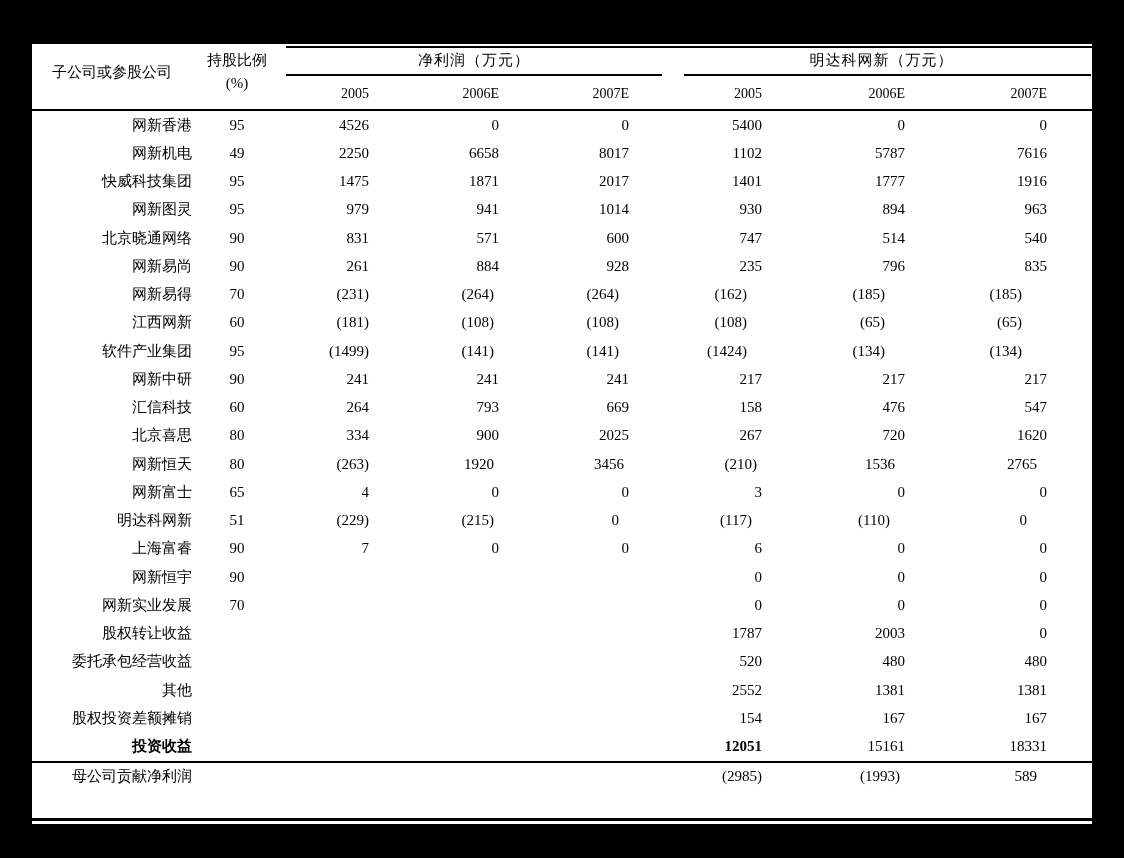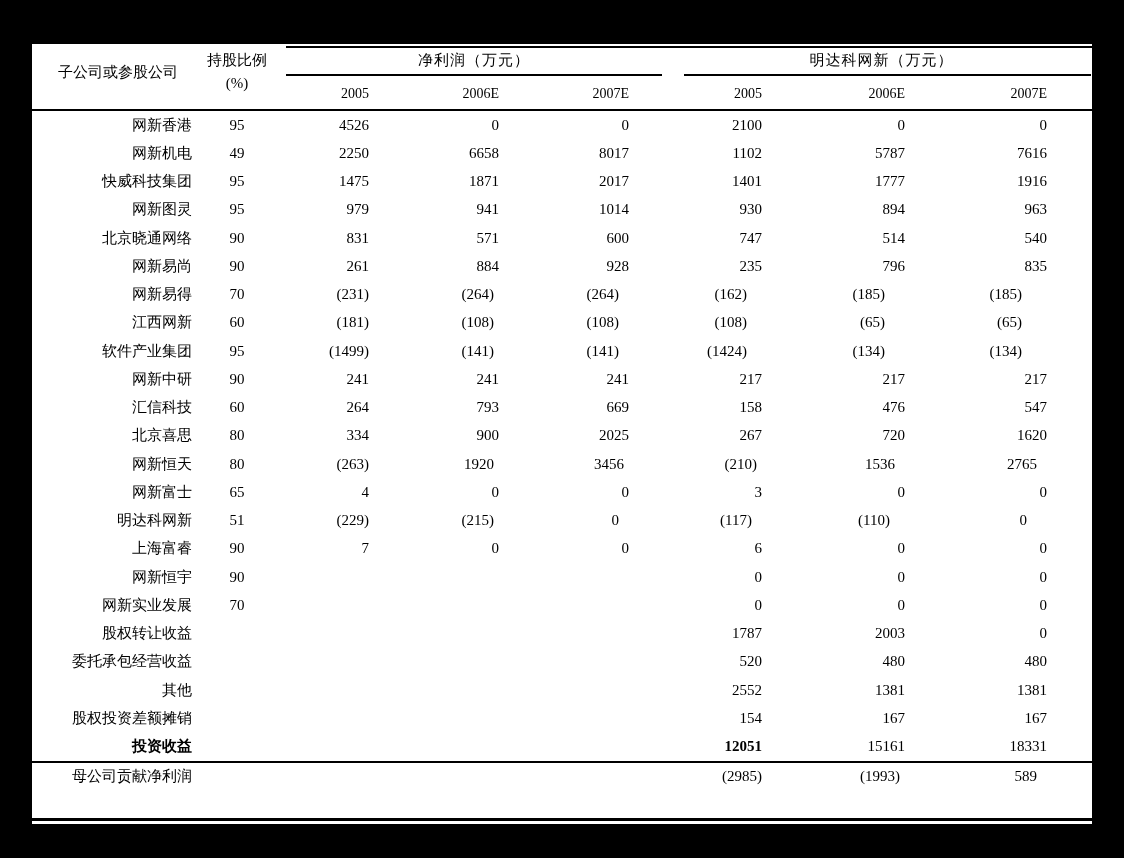--- a/index.html
+++ b/index.html
@@ -17,21 +17,21 @@
   }
   .rule{position:absolute;background:#000;}
   .rule-top{left:254px;width:806px;top:1.5px;height:2.5px;}
   .rule-span1{left:254px;width:376px;top:30px;height:2px;}
   .rule-span2{left:652px;width:407px;top:30px;height:2px;}
   .rule-head{left:0;width:1060px;top:65px;height:2px;}
   .rule-foot{left:0;width:1060px;top:716.5px;height:2px;}
   .rule-bottom{left:0;width:1060px;top:774px;height:2.5px;}
 
   .hdr{position:absolute;font-size:15px;line-height:22px;height:22px;text-align:center;white-space:nowrap;}
-  .hdr-company{left:0;width:160px;top:17px;padding-left:6px;}
+  .hdr-company{left:0;width:160px;top:17px;}
   .hdr-holding{left:160px;width:90px;top:5px;font-family:Liberation Serif, serif;}
   .hdr-holding-unit{left:160px;width:90px;top:28px;}
   .hdr-group1{left:254px;width:376px;top:5px;letter-spacing:1px;}
   .hdr-group2{left:640px;width:419px;top:5px;letter-spacing:1px;}
 
   .yearrow{position:absolute;left:0;top:39px;width:1060px;height:22px;display:flex;font-size:14px;line-height:22px;}
   .yearrow .spacer{width:250px;}
 
   .rows{position:absolute;left:0;top:67px;width:1060px;}
   .frows{position:absolute;left:0;top:719px;width:1060px;}
@@ -77,21 +77,21 @@
     <div class="c8">2007E</div>
   </div>
 
   <div class="rows" id="main-rows">
       <div class="row">
         <div class="c1">网新香港</div>
         <div class="c2">95</div>
         <div class="c3">4526</div>
         <div class="c4">0</div>
         <div class="c5">0</div>
-        <div class="c6">2100</div>
+        <div class="c6">5400</div>
         <div class="c7">0</div>
         <div class="c8">0</div>
       </div>
       <div class="row">
         <div class="c1">网新机电</div>
         <div class="c2">49</div>
         <div class="c3">2250</div>
         <div class="c4">6658</div>
         <div class="c5">8017</div>
         <div class="c6">1102</div>

